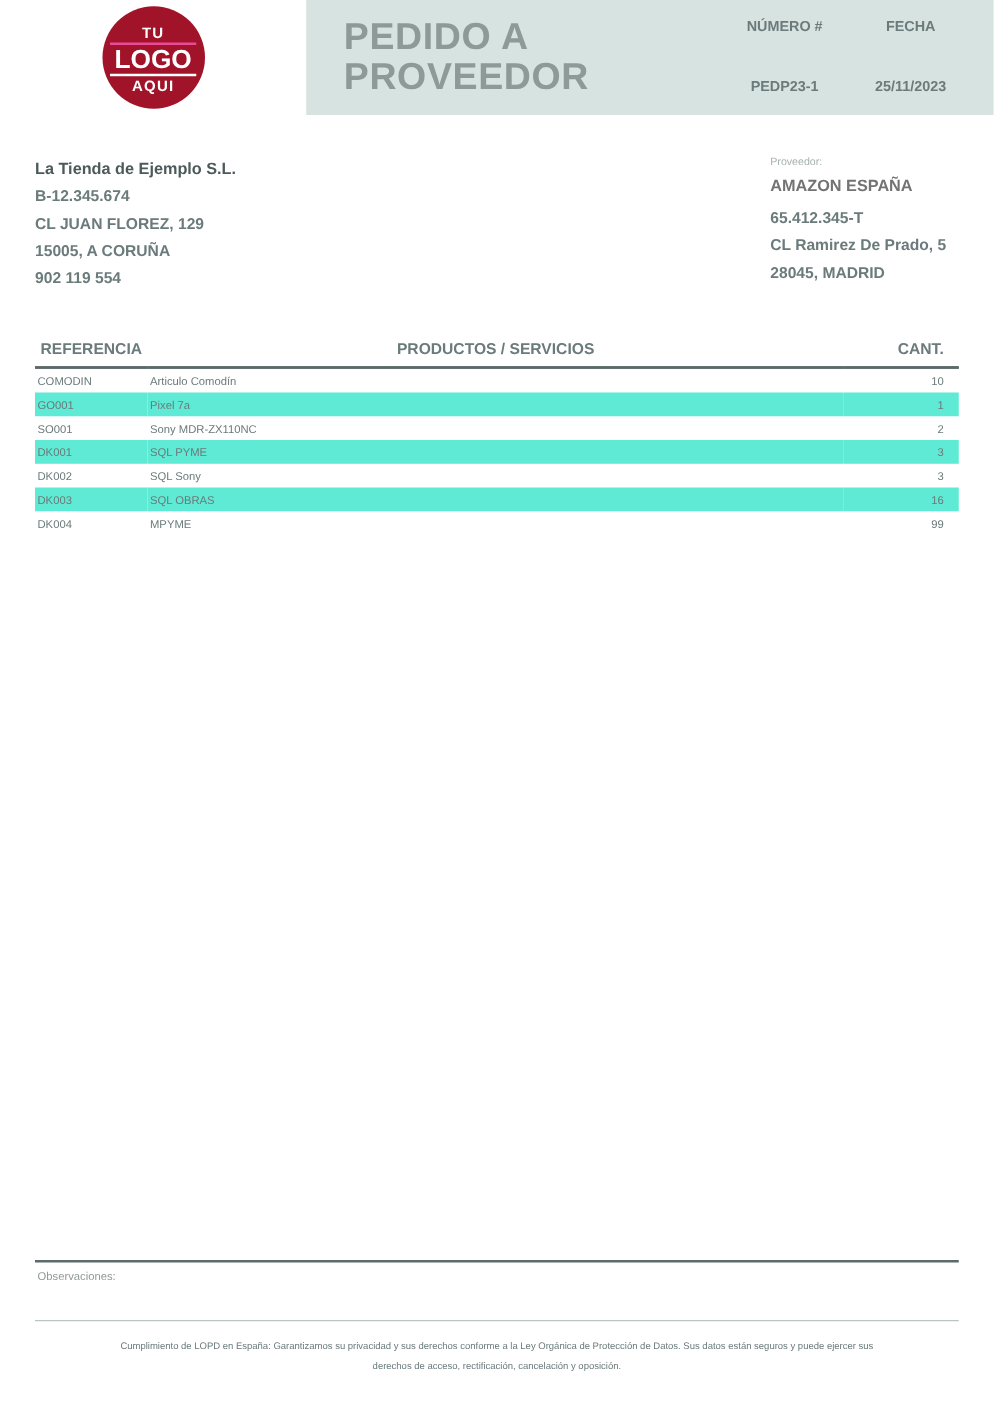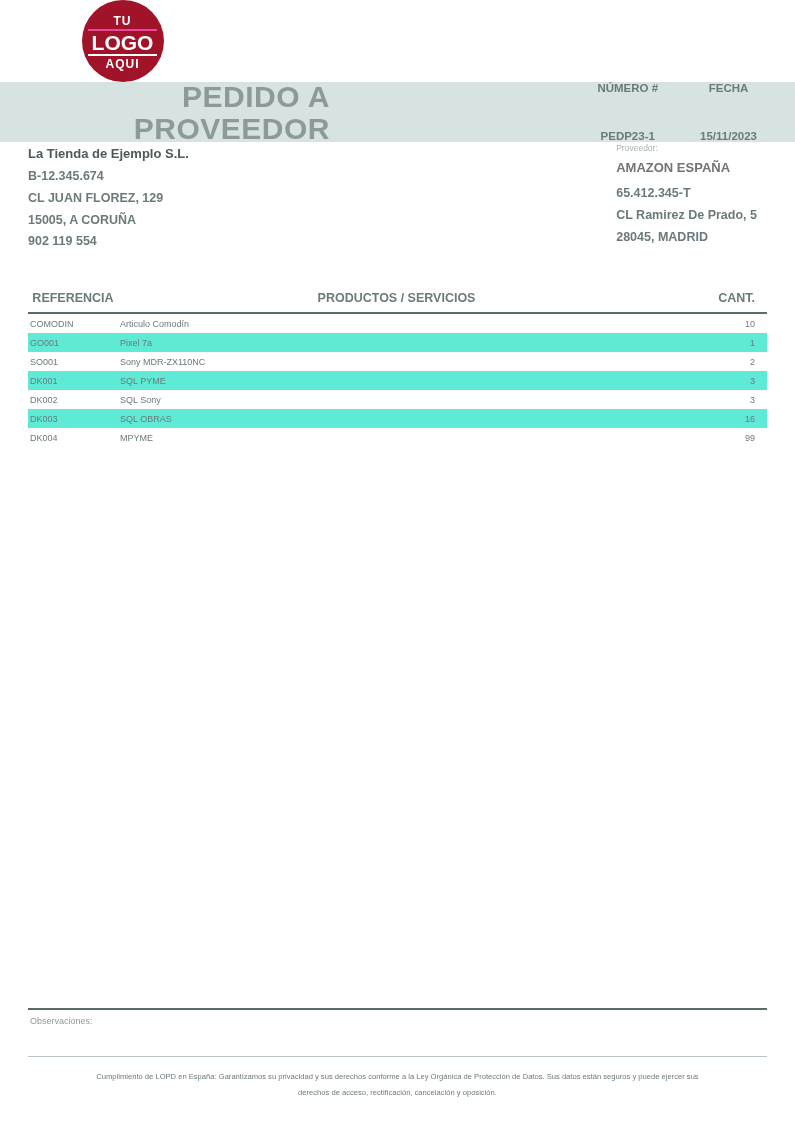--- a/index.html
+++ b/index.html
@@ -13,22 +13,21 @@
     font-family: "Liberation Sans", sans-serif;
     color: #6b7a7a;
     position: relative;
     overflow: hidden;
   }
 
   
   .header {
     display: flex;
     align-items: stretch;
-    height: 111px;
-    flex-direction: column;
+    height: 92px;
   }
   .logo-cell {
     width: 245px;
     display: flex;
     align-items: center;
     justify-content: center;
     background: #ffffff;
   }
   .logo-circle {
     width: 82px;
@@ -73,21 +72,21 @@
     padding-right: 38px;
     box-sizing: border-box;
     position: relative;
   }
   .doc-title {
     position: absolute;
     left: 30px;
     top: 50%;
     transform: translateY(-50%);
     width: 300px;
-    text-align: right;
+    text-align: left;
     font-size: 30px;
     font-weight: bold;
     color: #8d9a98;
     line-height: 1.05;
     letter-spacing: 0.5px;
   }
   .meta {
     display: flex;
     gap: 42px;
     text-align: center;
@@ -211,21 +210,21 @@
   </div>
   <div class="header-band">
     <div class="doc-title">PEDIDO A PROVEEDOR</div>
     <div class="meta">
       <div class="meta-col">
         <span class="meta-label">NÚMERO #</span>
         <span class="meta-value">PEDP23-1</span>
       </div>
       <div class="meta-col">
         <span class="meta-label">FECHA</span>
-        <span class="meta-value">15/11/2023</span>
+        <span class="meta-value">25/11/2023</span>
       </div>
     </div>
   </div>
 </div>
 
 <div class="parties">
   <div class="issuer">
     <div class="issuer-name">La Tienda de Ejemplo S.L.</div>
     <div>B-12.345.674</div>
     <div>CL JUAN FLOREZ, 129</div>

